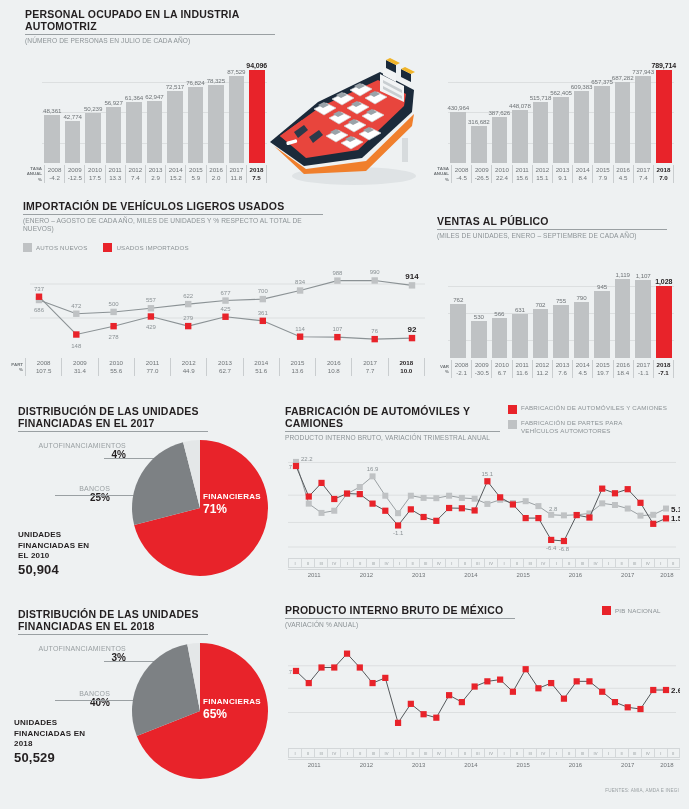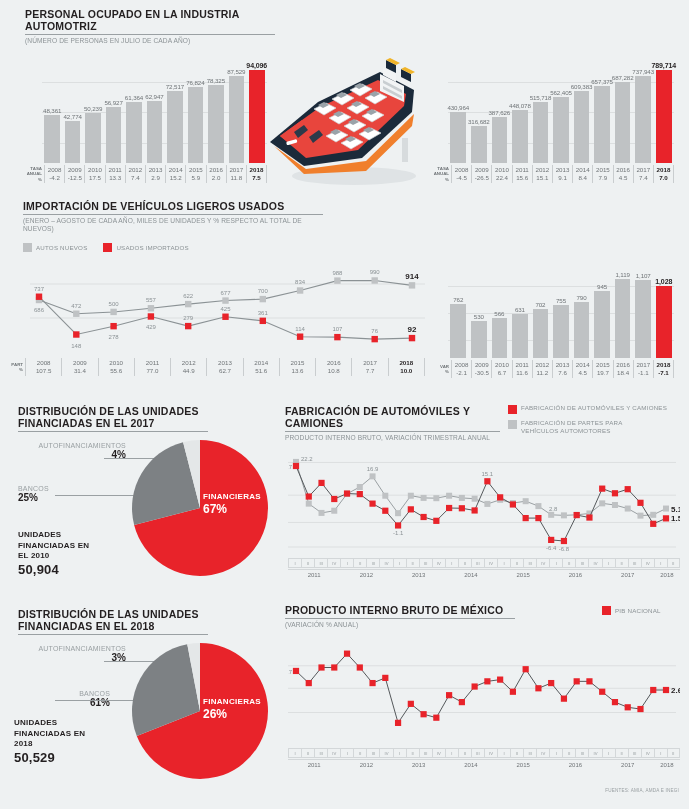--- a/index.html
+++ b/index.html
@@ -460,20 +460,25 @@
       <div class="ytcell">
         <div class="yr">2017</div>
         <div class="vl">7.7</div>
       </div>
       <div class="ytcell hl">
         <div class="yr">2018</div>
         <div class="vl">10.0</div>
       </div>
     </div>
 
+  <div class="panel" style="left:437px; top:215px; width:230px;">
+    <div class="h-title">VENTAS AL PÚBLICO</div>
+    <div class="h-rule"></div>
+    <div class="h-sub">(MILES DE UNIDADES, ENERO – SEPTIEMBRE DE CADA AÑO)</div>
+  </div>
   <div class="barchart" id="bc-ventas" style="position:absolute; left:448px; top:258px; width:226px; height:100px;">
       <div class="grid-line" style="top: 28px;"></div>
       <div class="grid-line" style="top: 55px;"></div>
       <div class="grid-line" style="top: 82px;"></div>
       <div class="bars" style="height: 100px;">
         <div class="barcol">
           <div class="barlabel" style="bottom: 54.7148px;">762</div>
           <div class="bar" style="height: 53.7148px;"></div>
         </div>
         <div class="barcol">
@@ -569,67 +574,67 @@
   <div class="panel" style="left:18px; top:405px; width:190px;">
     <div class="h-title">DISTRIBUCIÓN DE LAS UNIDADES FINANCIADAS EN EL 2017</div>
     <div class="h-rule"></div>
   </div>
   <div class="pie-wrap" style="position:absolute; left:0px; top:430px; width:280px; height:165px;">
     <div style="position:absolute; left:18px; top:12px; width:108px; text-align:right;">
       <div class="pie-callout-label">AUTOFINANCIAMIENTOS</div>
       <div class="pie-callout-val">4%</div>
     </div>
     <div class="pie-leader" style="left:104px; top:28px; width:92px;"></div>
-    <div style="position:absolute; left:18px; top:55px; width:92px; ">
+    <div style="position:absolute; left:18px; top:55px; width:92px; text-align:right;">
       <div class="pie-callout-label">BANCOS</div>
       <div class="pie-callout-val">25%</div>
     </div>
     <div class="pie-leader" style="left:55px; top:65px; width:90px;"></div>
     <div style="position:absolute; left:18px; top:100px;">
       <div class="pie-center-block" style="width:78px;">UNIDADES FINANCIADAS EN EL 2010</div>
       <div class="pie-center-num">50,904</div>
     </div>
     <div id="pie2017" style="position:absolute; left:130px; top:8px; width:140px; height:140px;"><svg width="140" height="140">
           <path d="M 70 70 L 70 2 A 68 68 0 1 1 4.136345043253087 86.91091232721013 Z" fill="#e8232a"></path>
           <path d="M 70 70 L 4.136345043253087 86.91091232721013 A 68 68 0 0 1 53.089087672789844 4.136345043253101 Z" fill="#7d8184"></path>
           <path d="M 70 70 L 53.089087672789844 4.136345043253101 A 68 68 0 0 1 69.99999999999999 2 Z" fill="#e4e7e8"></path>
         </svg></div>
     <div class="pie-inlabel" style="left:203px; top:62px;">
       <div class="t">FINANCIERAS</div>
-      <div class="p">67%</div>
+      <div class="p">71%</div>
     </div>
   </div>
 
   <div class="panel" style="left:18px; top:608px; width:190px;">
     <div class="h-title">DISTRIBUCIÓN DE LAS UNIDADES FINANCIADAS EN EL 2018</div>
     <div class="h-rule"></div>
   </div>
   <div class="pie-wrap" style="position:absolute; left:0px; top:633px; width:280px; height:168px;">
     <div style="position:absolute; left:18px; top:12px; width:108px; text-align:right;">
       <div class="pie-callout-label">AUTOFINANCIAMIENTOS</div>
       <div class="pie-callout-val">3%</div>
     </div>
     <div class="pie-leader" style="left:104px; top:28px; width:86px;"></div>
     <div style="position:absolute; left:18px; top:57px; width:92px; text-align:right;">
       <div class="pie-callout-label">BANCOS</div>
-      <div class="pie-callout-val">61%</div>
+      <div class="pie-callout-val">40%</div>
     </div>
     <div class="pie-leader" style="left:55px; top:67px; width:110px;"></div>
     <div style="position:absolute; left:14px; top:85px;">
       <div class="pie-center-block" style="width:74px;">UNIDADES FINANCIADAS EN 2018</div>
       <div class="pie-center-num">50,529</div>
     </div>
     <div id="pie2018" style="position:absolute; left:130px; top:8px; width:140px; height:140px;"><svg width="140" height="140">
           <path d="M 70 70 L 70 2 A 68 68 0 1 1 6.775198959598924 95.03246958255814 Z" fill="#e8232a"></path>
           <path d="M 70 70 L 6.775198959598924 95.03246958255814 A 68 68 0 0 1 57.25807060817067 3.204466950449188 Z" fill="#7d8184"></path>
           <path d="M 70 70 L 57.25807060817067 3.204466950449188 A 68 68 0 0 1 69.99999999999999 2 Z" fill="#e4e7e8"></path>
         </svg></div>
     <div class="pie-inlabel" style="left:203px; top:64px;">
       <div class="t">FINANCIERAS</div>
-      <div class="p">26%</div>
+      <div class="p">65%</div>
     </div>
   </div>
 
   <div class="panel" style="left:285px; top:405px; width:215px;">
     <div class="h-title">FABRICACIÓN DE AUTOMÓVILES Y CAMIONES</div>
     <div class="h-rule"></div>
     <div class="h-sub">PRODUCTO INTERNO BRUTO, VARIACIÓN TRIMESTRAL ANUAL</div>
   </div>
   <div style="position:absolute; left:508px; top:404px; width:180px;">
     <div class="legend" style="align-items:flex-start;">

